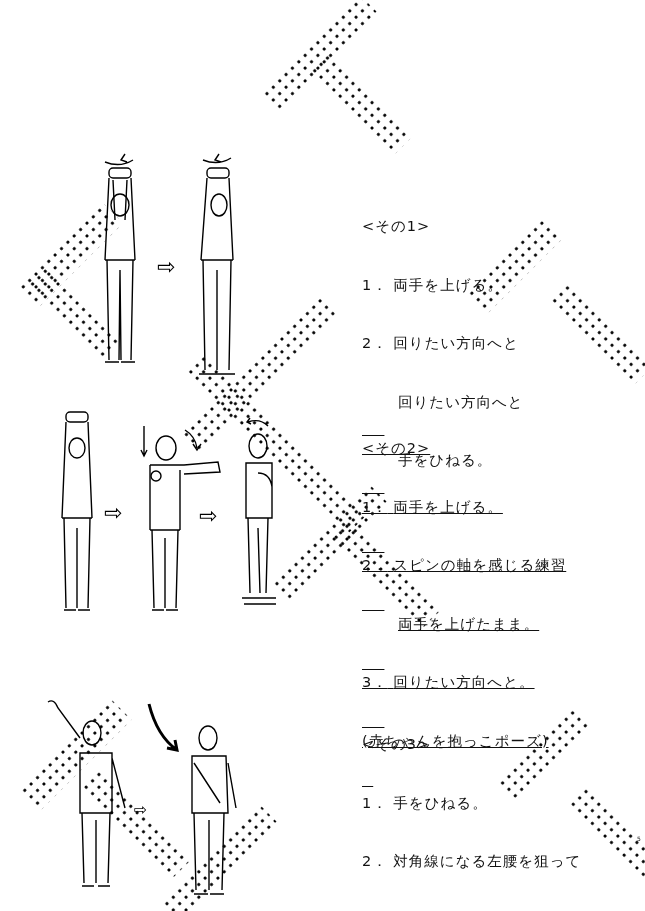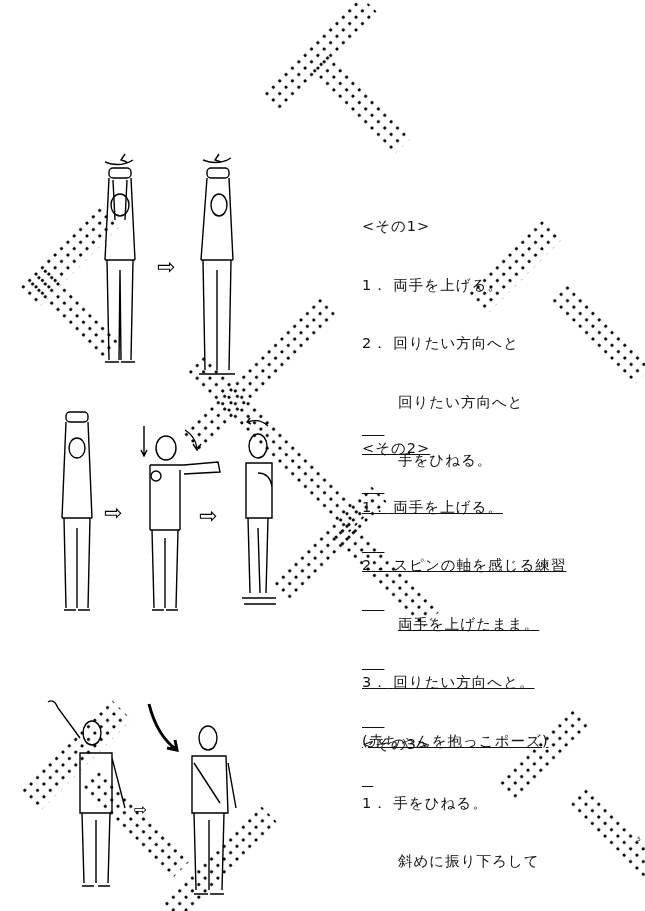--- a/index.html
+++ b/index.html
@@ -59,20 +59,21 @@
     <div><span>1．</span> <span>両手を上げる。</span></div>
     <div><span>2．</span> <span>スピンの軸を感じる練習</span></div>
     <div class="indent">両手を上げたまま。</div>
     <div><span>3．</span> <span>回りたい方向へと。</span></div>
     <div>(赤ちゃんを抱っこポーズ)</div>
   </div>
 
   <div class="steps" style="left:362px;top:696px;">
     <div>&lt;その3&gt;</div>
     <div><span>1．</span> <span>手をひねる。</span></div>
+    <div><span>2．</span> <span>対角線になる左腰を狙って</span></div>
     <div class="indent">斜めに振り下ろして</div>
     
   </div>
 
   <div class="pagenum">5</div>
 
   <div class="fig" style="left:95px;top:150px;">
     <svg width="50" height="230" viewBox="0 0 50 230" fill="none" stroke="#000" stroke-width="1.4">
       <path d="M10 12 q15 6 28 -2 M30 4 l-4 6 l6 2"></path>
       <rect x="14" y="18" width="22" height="10" rx="4"></rect>

